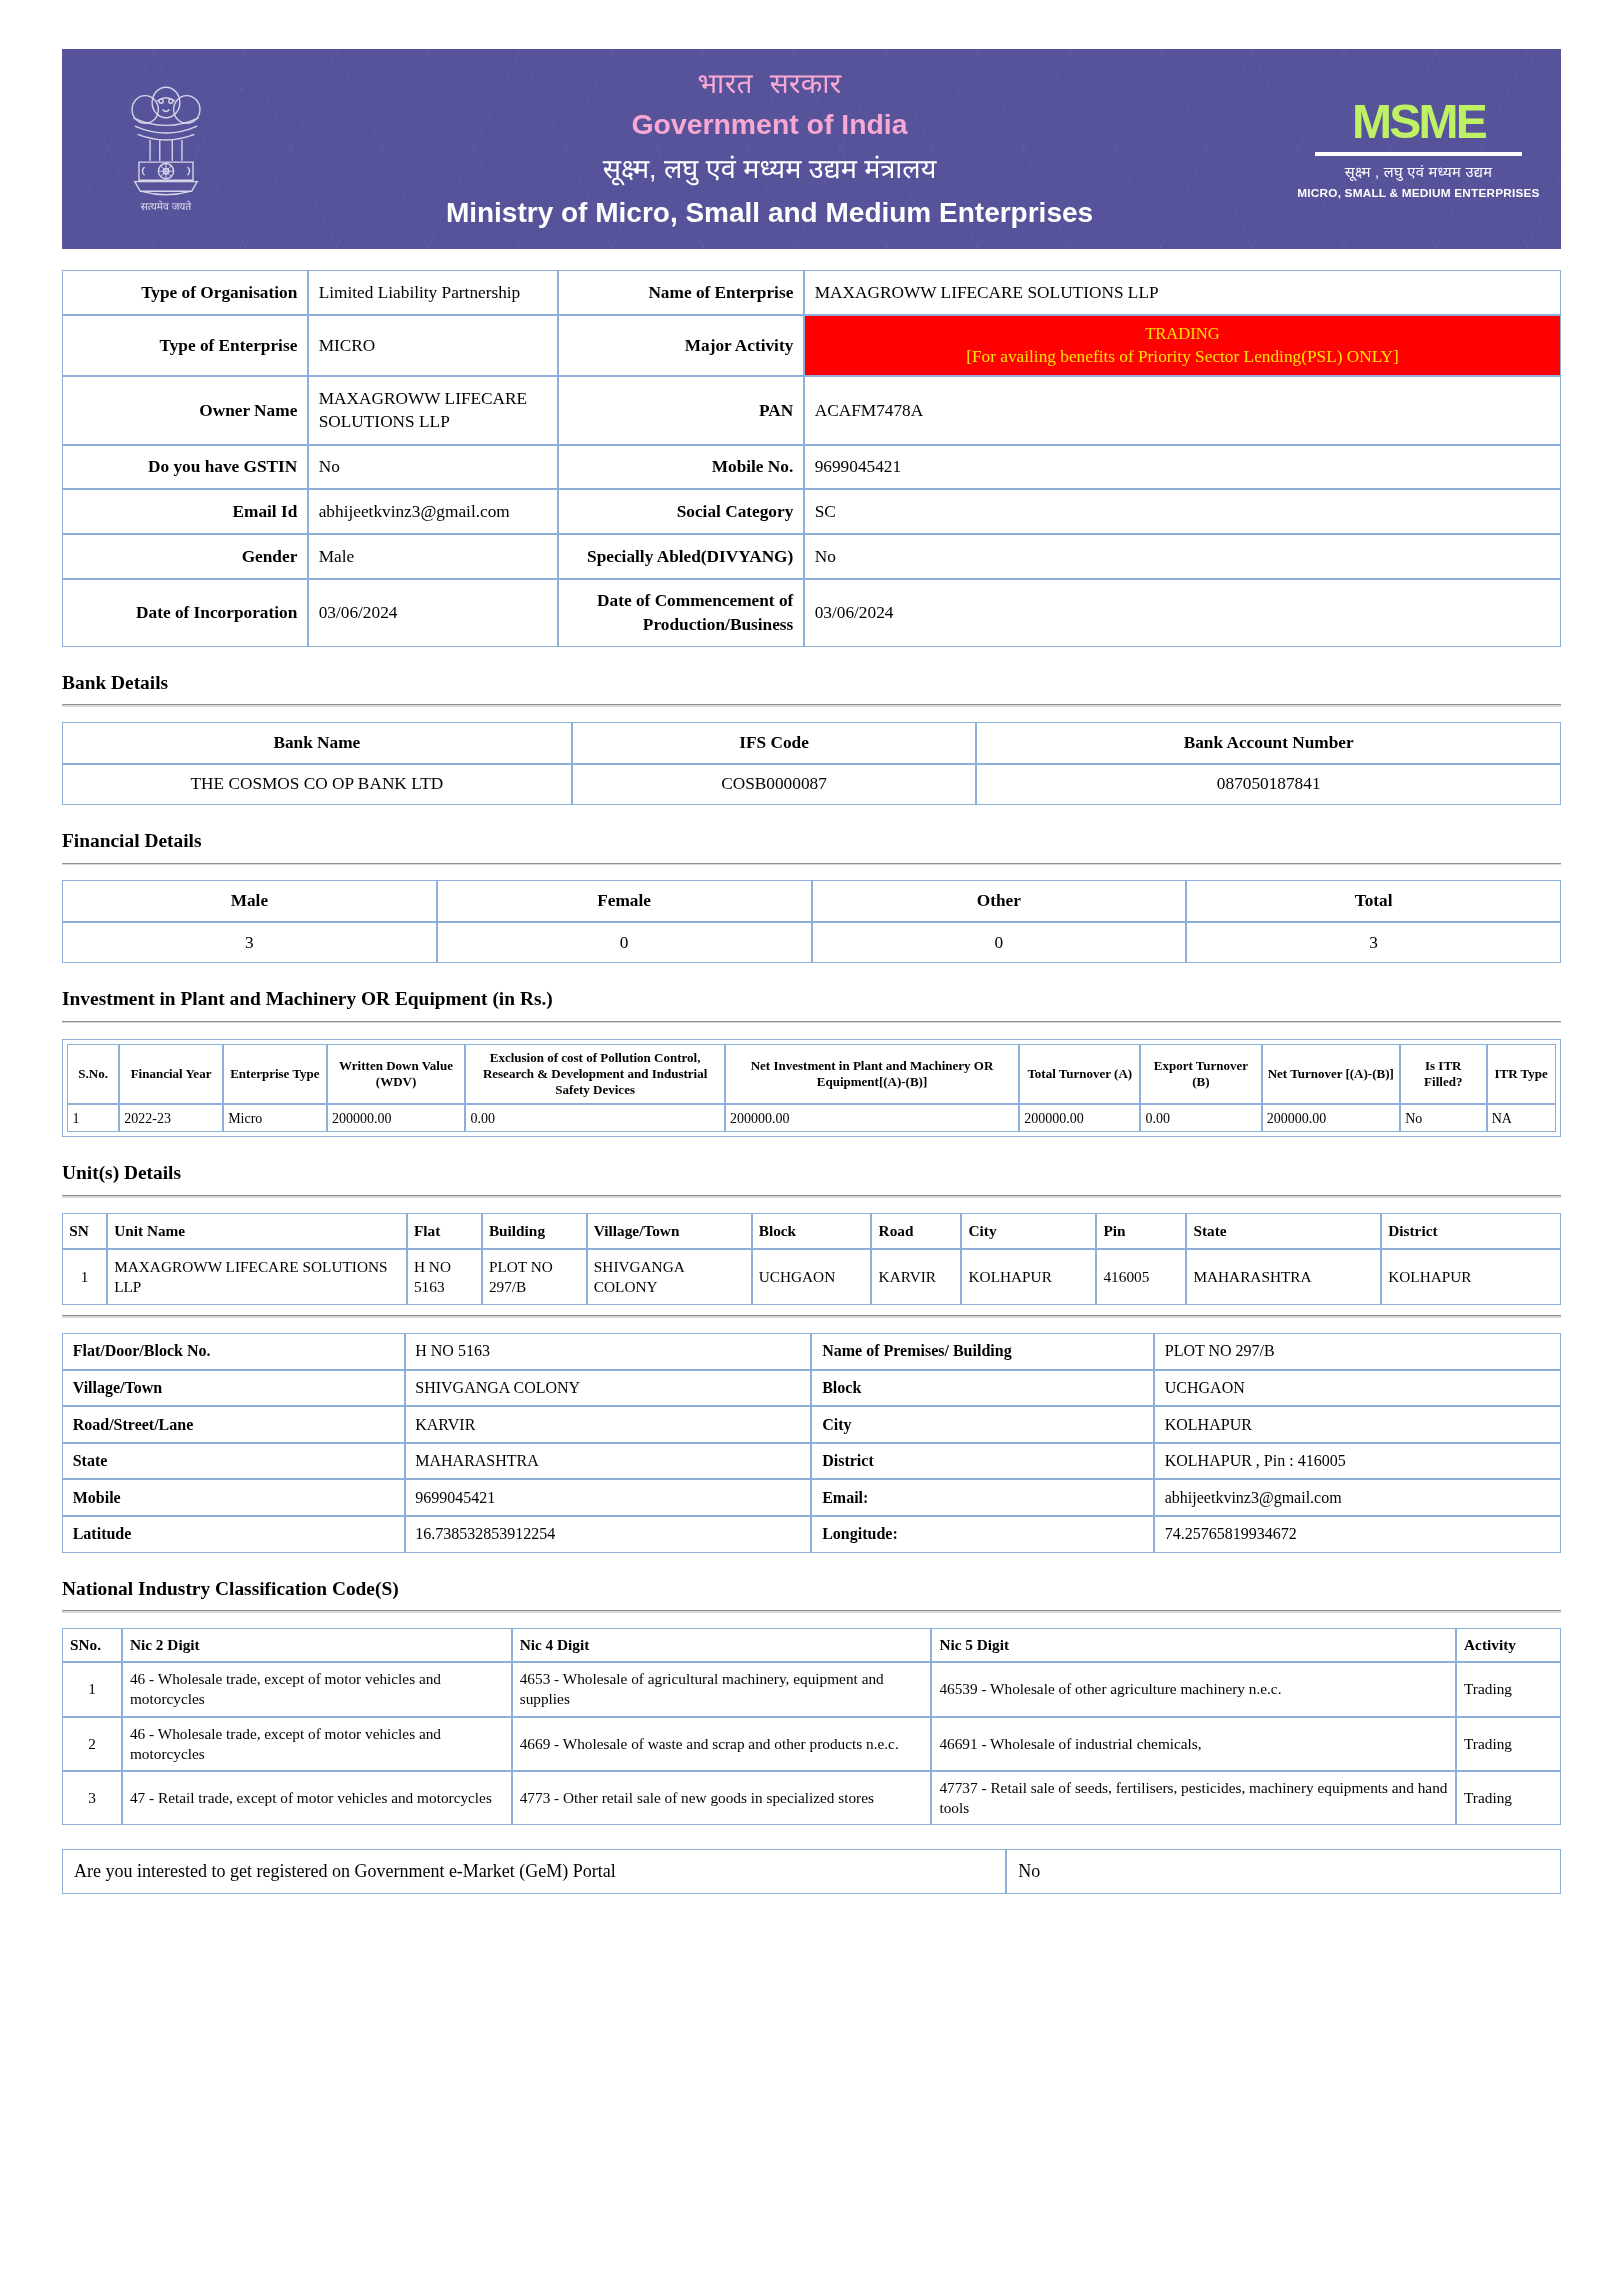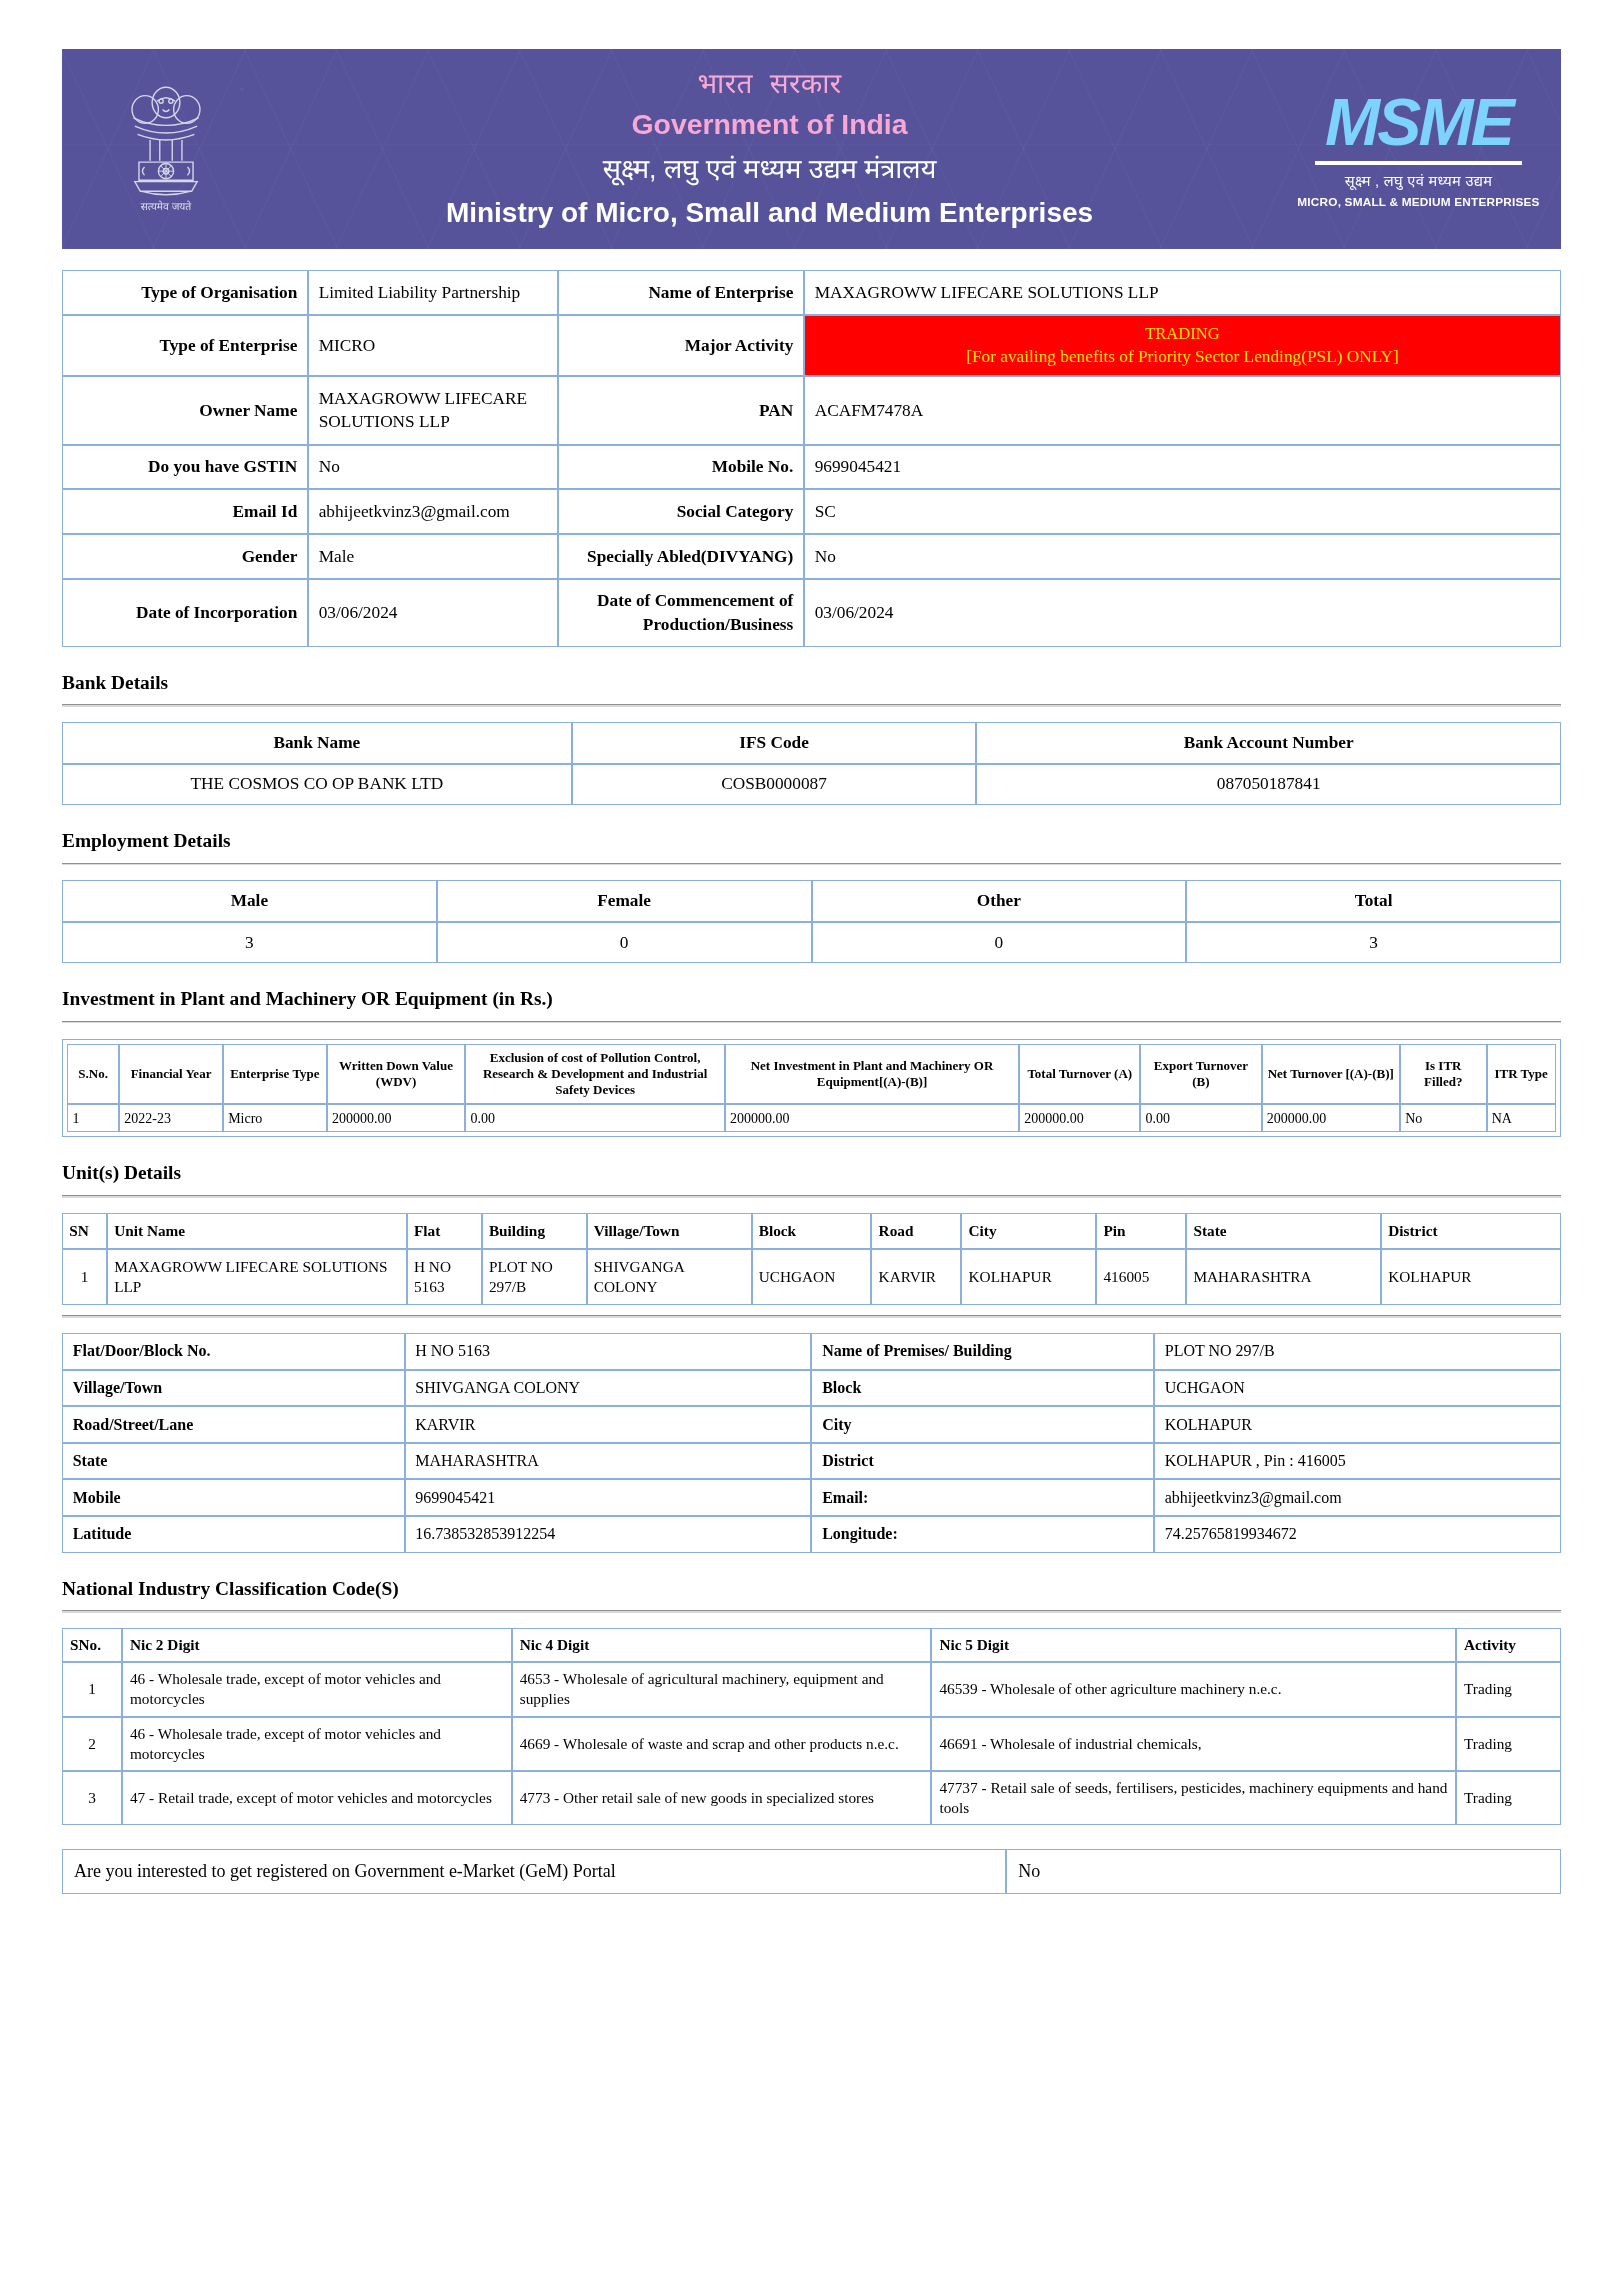--- a/index.html
+++ b/index.html
@@ -66,22 +66,22 @@
     font-family: "Liberation Sans", sans-serif;
     font-size: 28px; font-weight:700; color:#fff; margin-top:8.3px; line-height:1.25;
   }
   .msme-wrap {
     position: relative; z-index: 2;
     width: 264px; padding-right: 21px;
     display:flex; flex-direction:column; align-items:center; justify-content:center;
   }
   .msme-logo-text {
     font-family: "Liberation Sans", sans-serif;
-    font-size: 66px; font-weight: 700; color:#7dd3fc;
-    letter-spacing: -2.8px; line-height:1;font-style:italic;
+    font-size: 48px; font-weight: 700; color:#bef264;
+    letter-spacing: -2.8px; line-height:1;
   }
   .msme-rule { width: 207px; height: 3.5px; background:#fff; margin-top: 6.2px; }
   .msme-hindi {
     font-family: "Liberation Sans", sans-serif;
     font-size: 14.6px; color:#fff; margin-top: 5.5px; letter-spacing:0.3px;
   }
   .msme-sub {
     font-family: "Liberation Sans", sans-serif;
     font-size: 11.8px; font-weight:700; color:#fff; margin-top: 4.9px; letter-spacing:0.2px;
   }
@@ -305,21 +305,21 @@
       <th style="width:39%">Bank Account Number</th>
     </tr>
     <tr>
       <td class="c">THE COSMOS CO OP BANK LTD</td>
       <td class="c">COSB0000087</td>
       <td class="c">087050187841</td>
     </tr>
   </tbody>
     </table>
 
-  <div class="sec-head">Employment Details</div>
+  <div class="sec-head">Financial Details</div>
   <div class="sec-rule"></div>
   <table class="grid-tbl mt-sec">
     <tbody>
         <tr>
       <th style="width:25%">Male</th>
       <th style="width:25%">Female</th>
       <th style="width:25%">Other</th>
       <th style="width:25%">Total</th>
     </tr>
     <tr>

